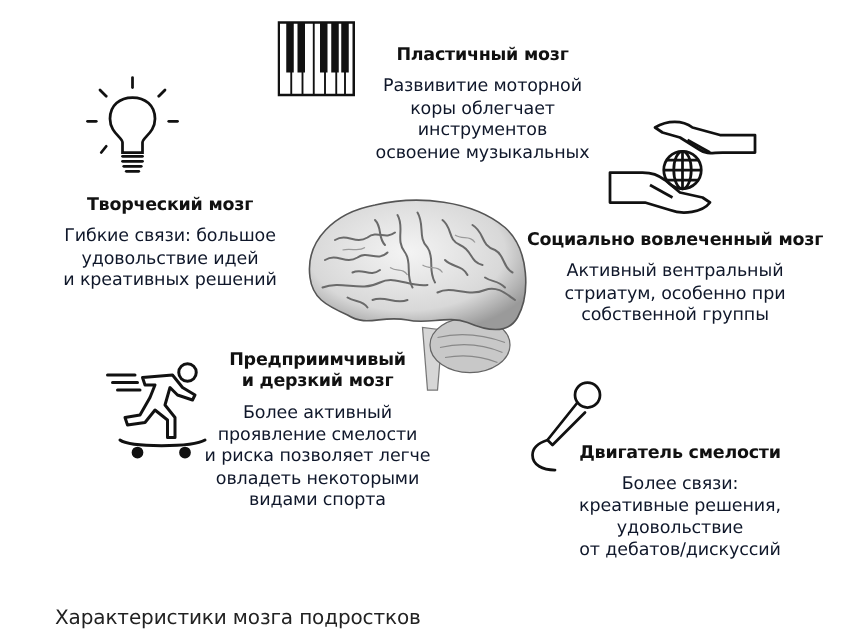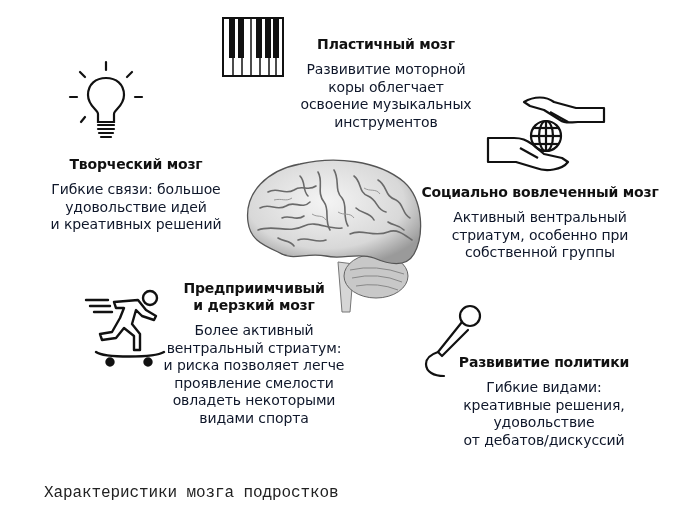--- a/index.html
+++ b/index.html
@@ -2,21 +2,21 @@
 <html><head>
 <meta charset="utf-8">
 <style>
   html, body { margin: 0; padding: 0; background: #ffffff; }
   body { width: 692px; height: 514px; position: relative; overflow: hidden;
          font-family: "DejaVu Sans", "Liberation Sans", sans-serif; color: #1a1a1a; }
   .abs { position: absolute; }
   .block { position: absolute; text-align: center; }
   .title { font-weight: bold; font-size: 14px; letter-spacing: -0.2px; line-height: 17px; color: #111; }
   .desc { font-size: 14px; line-height: 17.5px; color: #0f172a; margin-top: 8px; letter-spacing: -0.1px; }
-  .caption { position: absolute; left: 44px; top: 484px; font-size: 16px; color: #222; letter-spacing: -0.1px; font-family: Liberation Mono, monospace; }
+  .caption { position: absolute; left: 44px; top: 484px; font-size: 16px; color: #222; letter-spacing: -0.1px; }
   svg { display: block; }
 </style>
 </head>
 <body>
 
 <div class="abs" style="left:222px; top:16px;">
   <svg width="62" height="62" viewBox="0 0 62 62">
     <rect x="1" y="2" width="60" height="58" fill="#fff" stroke="#111" stroke-width="2"></rect>
     <line x1="11" y1="2" x2="11" y2="60" stroke="#111" stroke-width="1.5"></line>
     <line x1="20" y1="2" x2="20" y2="60" stroke="#111" stroke-width="1.5"></line>
@@ -30,22 +30,22 @@
     <rect x="43" y="2" width="6" height="40" fill="#111"></rect>
     <rect x="51" y="2" width="6" height="40" fill="#111"></rect>
   </svg>
 </div>
 
 <div class="block" style="left:276px; top:36px; width:220px;">
   <div class="title">Пластичный мозг</div>
   <div class="desc">
     <div>Развивитие моторной</div>
     <div>коры облегчает</div>
+    <div>инструментов</div>
     <div>освоение музыкальных</div>
-    <div>инструментов</div>
   </div>
 </div>
 
 <div class="abs" style="left:64px; top:60px;">
   <svg width="84" height="80" viewBox="0 0 84 80" fill="none" stroke="#111" stroke-width="2.2" stroke-linecap="round">
     <line x1="42" y1="2" x2="42" y2="10"></line>
     <line x1="16" y1="12" x2="21" y2="17"></line>
     <line x1="68" y1="12" x2="63" y2="17"></line>
     <line x1="6" y1="37" x2="13" y2="37"></line>
     <line x1="71" y1="37" x2="78" y2="37"></line>
@@ -153,39 +153,38 @@
   </svg>
 </div>
 
 <div class="block" style="left:148px; top:280px; width:212px;">
   <div class="title">
     <div>Предприимчивый</div>
     <div>и дерзкий мозг</div>
   </div>
   <div class="desc">
     <div>Более активный</div>
-    <div>вентральный стриатум:</div>
+    <div>проявление смелости</div>
     <div>и риска позволяет легче</div>
-    <div>проявление смелости</div>
     <div>овладеть некоторыми</div>
     <div>видами спорта</div>
   </div>
 </div>
 
 <div class="abs" style="left:418px; top:298px;">
   <svg width="70" height="80" viewBox="0 0 70 80" fill="none" stroke="#111" stroke-width="2.2" stroke-linecap="round" stroke-linejoin="round">
     <circle cx="52" cy="18" r="10"></circle>
     <path d="M44 24 L20 54 L24 58 L50 32"></path>
     <path d="M20 54 C14 56 8 60 8 66 C8 74 16 78 26 78"></path>
   </svg>
 </div>
 
 <div class="block" style="left:444px; top:354px; width:200px;">
-  <div class="title">Развивитие политики</div>
+  <div class="title">Двигатель смелости</div>
   <div class="desc">
-    <div>Гибкие видами:</div>
+    <div>Более связи:</div>
     <div>креативные решения,</div>
     <div>удовольствие</div>
     <div>от дебатов/дискуссий</div>
   </div>
 </div>
 
 <div class="caption">Характеристики мозга подростков</div>
 
 </body></html>

